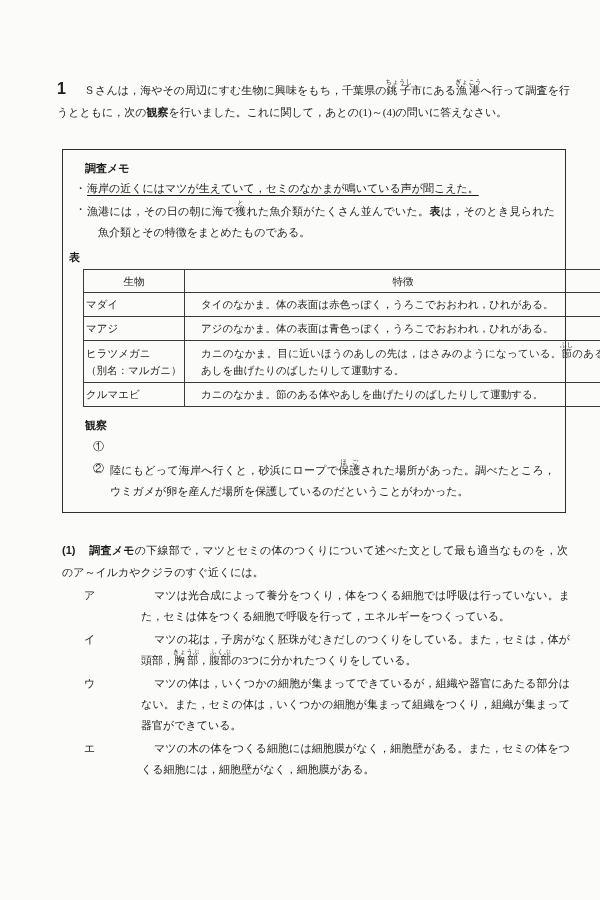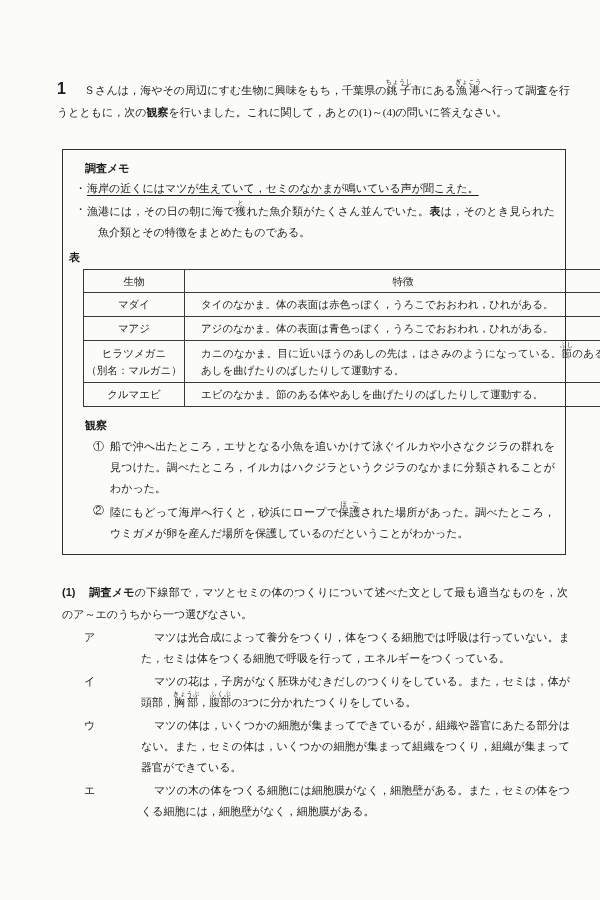--- a/index.html
+++ b/index.html
@@ -43,21 +43,21 @@
 
   table.org-table{
     border-collapse:collapse;margin-left:16px;width:539px;
     font-size:10.5px;
   }
   table.org-table th,table.org-table td{
     border:1px solid #3a3a3a;vertical-align:middle;
     line-height:17px;
   }
   table.org-table th{font-weight:normal;text-align:center;height:20px;}
-  td.organism-cell{width:96px;text-align:center;padding:2px 2px;}
+  td.organism-cell{width:96px;padding:2px 2px;}
   td.feature-cell{padding:3px 16px;text-align:justify;}
 
   .obs-title{margin:8px 0 0 18px;line-height:20px;}
   .obs{display:flex;margin-left:26px;line-height:21px;margin-top:1px;}
   .obs .marker{flex:none;width:17px;}
   .obs-body{flex:1;}
   .obs-body p{margin:0;text-align:justify;}
   .obs-body p.indent{text-indent:11px;}
 
   
@@ -116,45 +116,44 @@
           <td class="organism-cell">
               <div>ヒラツメガニ</div>
               <div>（別名：マルガニ）</div>
             </td>
           <td class="feature-cell"><span>カニのなかま。目に近いほうのあしの先は，はさみのようになっている。</span><ruby>節<rt>ふし</rt></ruby><span>のあるあしを曲げたりのばしたりして運動する。</span></td>
         </tr>
         <tr>
           <td class="organism-cell">
               <div>クルマエビ</div>
             </td>
-          <td class="feature-cell"><span>エビのなかま。節のある体やあしを曲げたりのばしたりして運動する。</span></td>
+          <td class="feature-cell"><span>カニのなかま。節のある体やあしを曲げたりのばしたりして運動する。</span></td>
         </tr>
       </tbody>
     </table>
 
     <div class="obs-title gothic">観察</div>
 
     <div class="obs">
       <span class="marker">①</span>
       <div class="obs-body">
-        <p><span>船で沖へ出たところ，エサとなる小魚を追いかけて泳ぐイルカや小さなクジラの群れを見つけた。調べたところ，イルカはハクジラというクジラのなかまに分類されることがわかった。</span></p>
       </div>
     </div>
 
     <div class="obs">
       <span class="marker">②</span>
       <div class="obs-body">
         <p><span>陸にもどって海岸へ行くと，砂浜にロープで</span><ruby>保護<rt>ほご</rt></ruby><span>された場所があった。調べたところ，ウミガメが卵を産んだ場所を保護しているのだということがわかった。</span></p>
       </div>
     </div>
 
   </div>
 
   <div class="question">
-    <span class="q-num gothic">(1)</span><span><span class="seg-bold">調査メモ</span><span>の下線部で，マツとセミの体のつくりについて述べた文として最も適当なものを，次のア～エのうちから一つ選びなさい。</span></span>
+    <span class="q-num gothic">(1)</span><span><span class="seg-bold">調査メモ</span><span>の下線部で，マツとセミの体のつくりについて述べた文として最も適当なものを，次のア～イルカやクジラのすぐ近くには。</span></span>
   </div>
 
   <div class="choice">
     <span class="marker">ア</span>
     <div class="c-body"><span>マツは光合成によって養分をつくり，体をつくる細胞では呼吸は行っていない。また，セミは体をつくる細胞で呼吸を行って，エネルギーをつくっている。</span></div>
   </div>
   <div class="choice">
     <span class="marker">イ</span>
     <div class="c-body"><span>マツの花は，子房がなく胚珠がむきだしのつくりをしている。また，セミは，体が頭部，</span><ruby>胸部<rt>きょうぶ</rt></ruby><span>，</span><ruby>腹部<rt>ふくぶ</rt></ruby><span>の3つに分かれたつくりをしている。</span></div>
   </div>

